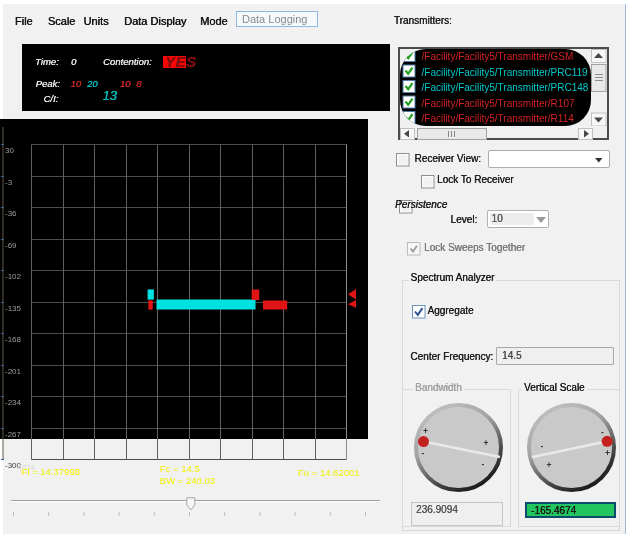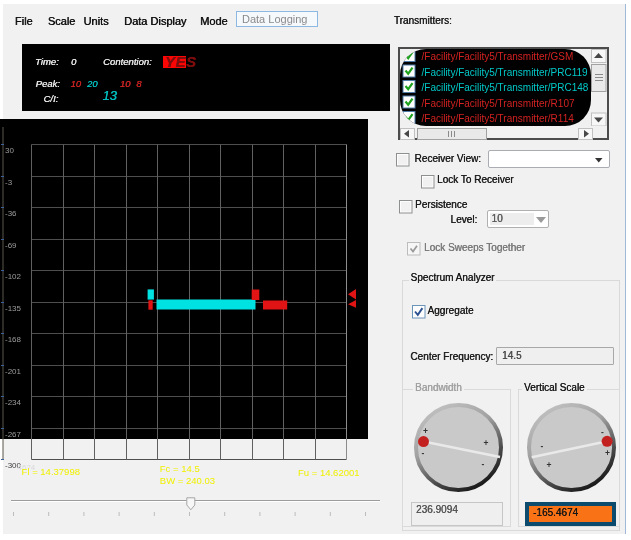--- a/index.html
+++ b/index.html
@@ -209,21 +209,21 @@
 <svg class="abs" style="left:421px;top:174.5px;" width="14" height="14">
   <rect x="0.5" y="0.5" width="12.5" height="12.5" fill="#fdfdfd" stroke="#8e8f8f"></rect>
   <rect x="2" y="2" width="9.5" height="9.5" fill="#f1f1f1"></rect>
 </svg>
 <div class="lbl" style="left:437px;top:174px;">Lock To Receiver</div>
 
 <svg class="abs" style="left:398.5px;top:199.5px;" width="14" height="14">
   <rect x="0.5" y="0.5" width="12.5" height="12.5" fill="#fdfdfd" stroke="#8e8f8f"></rect>
   <rect x="2" y="2" width="9.5" height="9.5" fill="#f1f1f1"></rect>
 </svg>
-<div class="lbl" style="left:415px;top:199px;">Persistence</div>
+<div class="lbl" style="left:395px;top:199px;font-style:italic;">Persistence</div>
 <div class="lbl" style="left:450.5px;top:213.5px;text-align:right;">Level:</div>
 <div class="abs" style="left:487px;top:210px;width:62px;height:18px;background:#ffffff;border:1px solid #b0b0b0;border-radius:2px;">
   <div class="abs" style="left:2px;top:2px;width:44px;height:12px;background:#ededed;"></div>
   <div class="lbl" style="left:3.5px;top:2px;color:#5a5a5a;">10</div>
   <svg width="11" height="7" style="position:absolute;left:48px;top:6px;">
       <polygon points="0,0 10,0 5,6" fill="#9a9a9a"></polygon>
     </svg>
 </div>
 
 <svg class="abs" style="left:406.5px;top:242px;" width="14" height="14">
@@ -287,15 +287,15 @@
   <circle cx="46.5" cy="46.5" r="42.5" fill="#c9c9c9" stroke="url(#ring2)" stroke-width="4"></circle>
   <line x1="6.7" y1="56.2" x2="82.1" y2="40.3" stroke="#e9e9e9" stroke-width="2.5"></line>
   <circle cx="82.1" cy="40.3" r="5.5" fill="#c32020"></circle>
   <g fill="#333333" font-size="8.5px" font-family="Liberation Sans" font-weight="700">
     <text x="76" y="33.5">-</text>
     <text x="80" y="54.8">+</text>
     <text x="15.5" y="47.6">-</text>
     <text x="21.5" y="66.5">+</text>
   </g>
 </svg>
-<div class="abs" style="left:524.5px;top:501.5px;width:91.5px;height:24px;background:#f97316;border:4px solid #0c4a6e;">
+<div class="abs" style="left:524.5px;top:501.5px;width:91.5px;height:16px;background:#22c55e;border:2px solid #0c4a6e;">
   <div class="lbl" style="left:4.5px;top:1.5px;color:#151515;">-165.4674</div>
 </div>
 
 </body></html>

